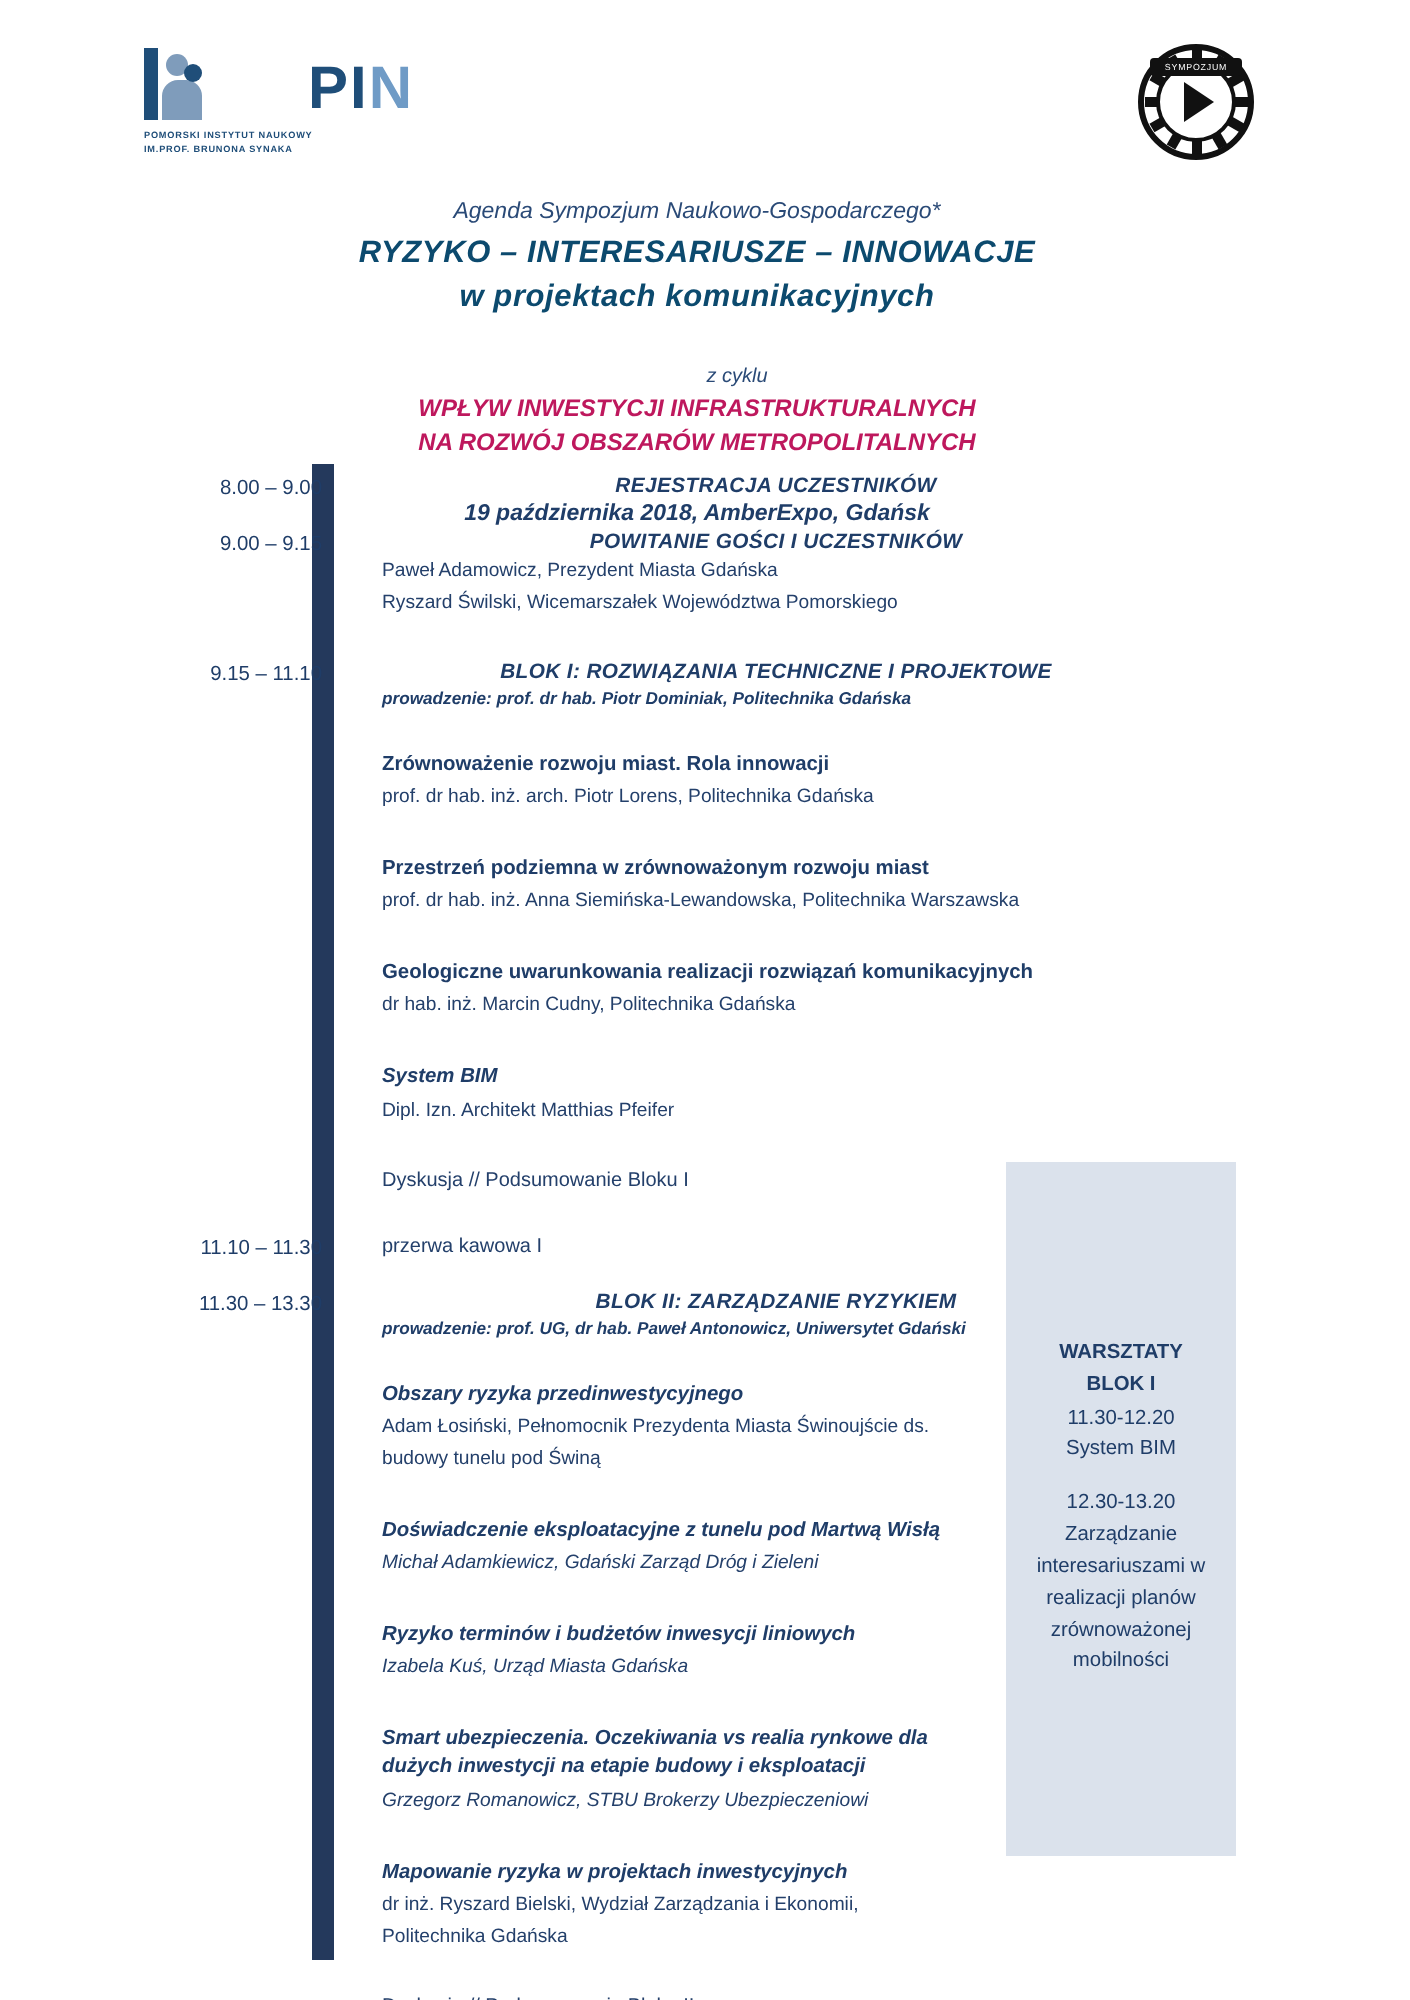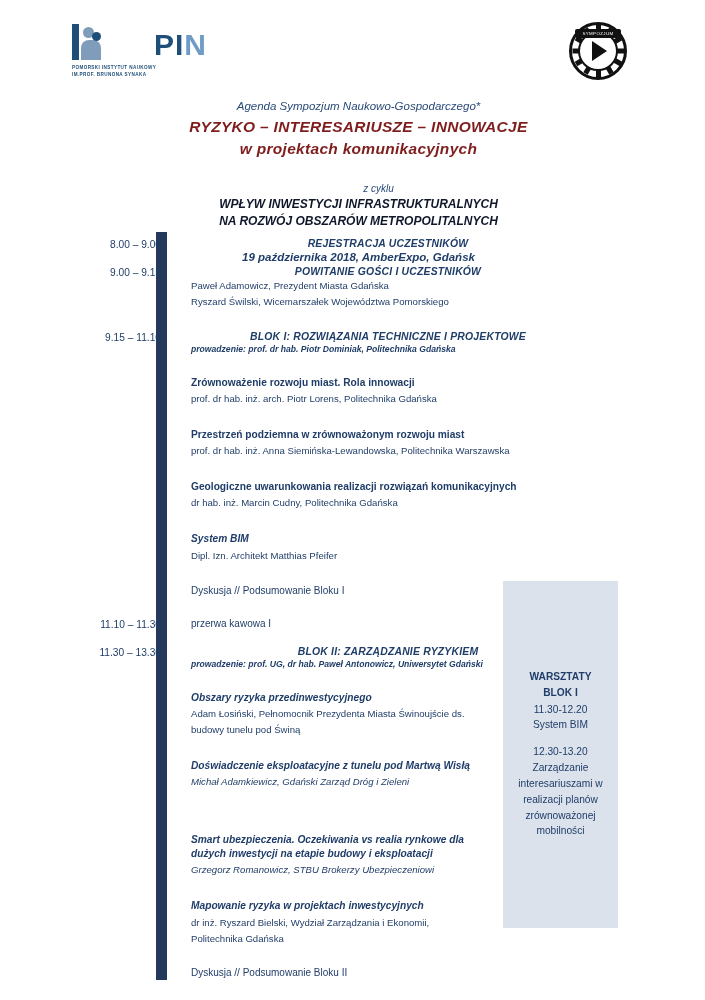--- a/index.html
+++ b/index.html
@@ -150,51 +150,51 @@
     letter-spacing: 0.4px;
     text-align: center;
     line-height: 9px;
     border-radius: 2px;
     overflow: hidden;
   }
 
   
   .title-block {
     position: absolute;
-    left: 17px;
+    left: 7px;
     top: 100px;
     width: 683px;
     text-align: center;
   }
   .t-agenda {
     font-size: 11.5px;
     font-style: italic;
     color: #2a4a77;
     margin-bottom: 4px;
   }
   .t-main {
     font-size: 15.5px;
     font-weight: bold;
     font-style: italic;
-    color: #7f1d1d;
+    color: #0c4a6e;
     letter-spacing: 0.3px;
     line-height: 1.45;
   }
   .t-cykl {
     font-size: 10px;
     font-style: italic;
     color: #2a4a77;
     margin-top: 22px;
     padding-left: 40px;
   }
   .t-sub {
     font-size: 12px;
     font-weight: bold;
     font-style: italic;
-    color: #0f172a;
+    color: #be185d;
     line-height: 1.45;
     margin-top: 2px;
   }
   .t-date {
     font-size: 11.5px;
     font-weight: bold;
     font-style: italic;
     color: #1f3d68;
     margin-top: 20px;
   }
@@ -450,20 +450,24 @@
           <div class="item-sub">budowy tunelu pod Świną</div>
         </div>
 
         <div class="spacer-22"></div>
         <div>
           <div class="item-title ital">Doświadczenie eksploatacyjne z tunelu pod Martwą Wisłą</div>
           <div class="item-sub ital">Michał Adamkiewicz, Gdański Zarząd Dróg i Zieleni</div>
         </div>
 
         <div class="spacer-22"></div>
+        <div>
+          <div class="item-title ital">Ryzyko terminów i budżetów inwesycji liniowych</div>
+          <div class="item-sub ital">Izabela Kuś, Urząd Miasta Gdańska</div>
+        </div>
 
         <div class="spacer-22"></div>
         <div>
           <div class="item-title ital">Smart ubezpieczenia. Oczekiwania vs realia rynkowe dla</div>
           <div class="item-title ital">dużych inwestycji na etapie budowy i eksploatacji</div>
           <div class="item-sub ital">Grzegorz Romanowicz, STBU Brokerzy Ubezpieczeniowi</div>
         </div>
 
         <div class="spacer-22"></div>
         <div>

